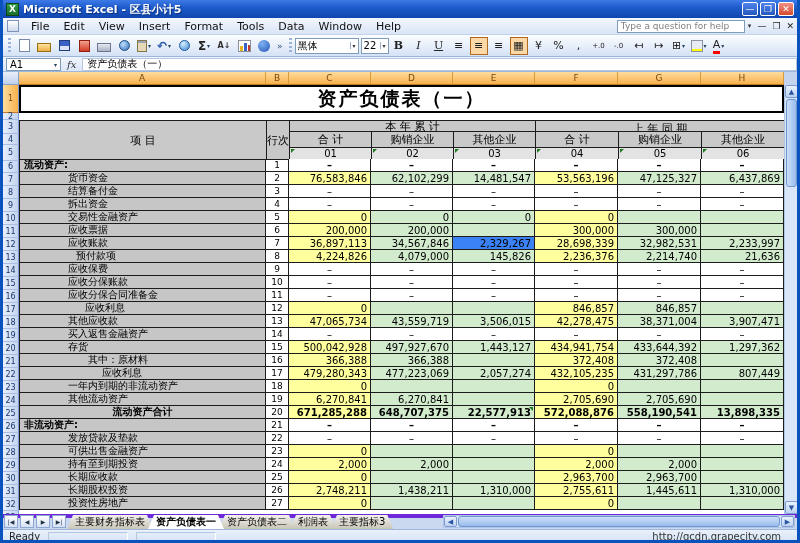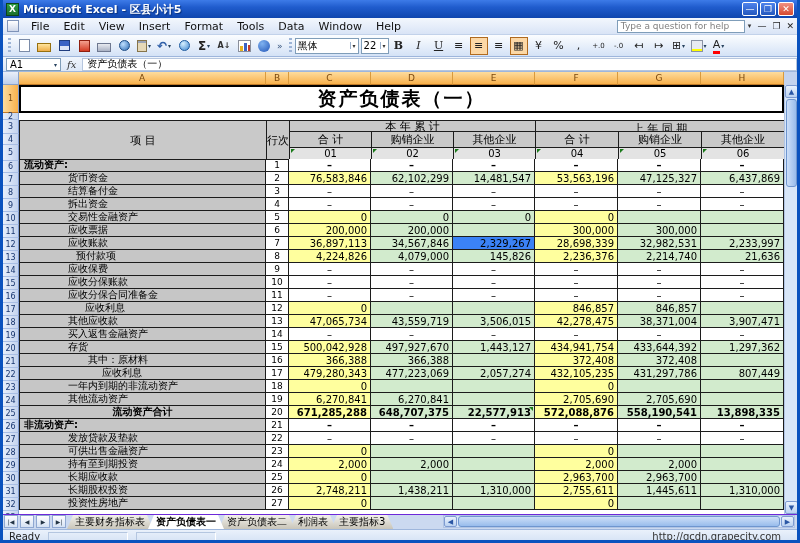--- a/index.html
+++ b/index.html
@@ -82,21 +82,21 @@
   .val{justify-content:flex-end;padding-right:3px;position:relative;color:#000;}
   .val.dash{justify-content:center;padding-right:0;background:#fff !important;}
   .bold{font-weight:bold;}
   .ctr{justify-content:center !important;padding-left:0 !important;}
   
   .vscroll{position:absolute;right:0;top:0;width:13px;height:429px;background:#D8E6F8;border-left:1px solid #B0C4E4;}
   .varr{width:13px;height:13px;background:linear-gradient(#EAF2FD,#BBD2F1);border:1px solid #7E9BD1;border-radius:2px;color:#2B57A5;font-size:7px;display:flex;align-items:center;justify-content:center;}
   .varr.bot{position:absolute;bottom:0;}
   .vslider{position:absolute;top:14px;left:1px;width:11px;height:88px;border-radius:3px;background:linear-gradient(90deg,#CDDFF8,#98BCEC);border:1px solid #6F96CF;}
   
-  .tabbar{height:15px;background:#CBD9F0;display:flex;align-items:flex-end;position:relative;border-top:1px solid #6d28d9;}
+  .tabbar{height:15px;background:#CBD9F0;display:flex;align-items:flex-end;position:relative;border-top:4px solid #6d28d9;}
   .tnav{width:14px;height:13px;margin:0 1px 1px 1px;background:linear-gradient(#FDFEFF,#D6E2F4);border:1px solid #8FA8D2;font-size:6px;color:#234;display:flex;align-items:center;justify-content:center;}
   .tab{height:14px;padding:0 8px;margin-right:-5px;display:flex;align-items:center;font-size:10px;color:#000;background:linear-gradient(#F2F1EC,#C9C5B9);clip-path:polygon(6px 0,calc(100% - 6px) 0,100% 100%,0 100%);}
   .tab.active{background:#fff;font-weight:bold;z-index:3;}
   .hscroll{position:absolute;right:2px;bottom:1px;width:352px;height:13px;background:#D8E6F8;border:1px solid #B0C4E4;display:flex;align-items:center;}
   .harr{width:13px;height:11px;background:linear-gradient(#EAF2FD,#BBD2F1);border:1px solid #7E9BD1;border-radius:2px;color:#2B57A5;font-size:7px;display:flex;align-items:center;justify-content:center;}
   .hslider{flex:1;height:11px;margin:0 1px;border-radius:3px;background:linear-gradient(180deg,#CDDFF8,#98BCEC);border:1px solid #6F96CF;}
   
   .statusbar{height:14px;background:linear-gradient(180deg,#EAF1FB,#D3E1F4);border-top:1px solid #9EB6DC;display:flex;align-items:center;font-size:10px;color:#222;padding:0 6px;}
   .pane{width:80px;height:10px;border:1px solid #B4C6E0;border-right-color:#fff;border-bottom-color:#fff;margin-left:8px;}
   .url{margin-left:auto;font-size:10px;color:#333;padding-right:10px;}

